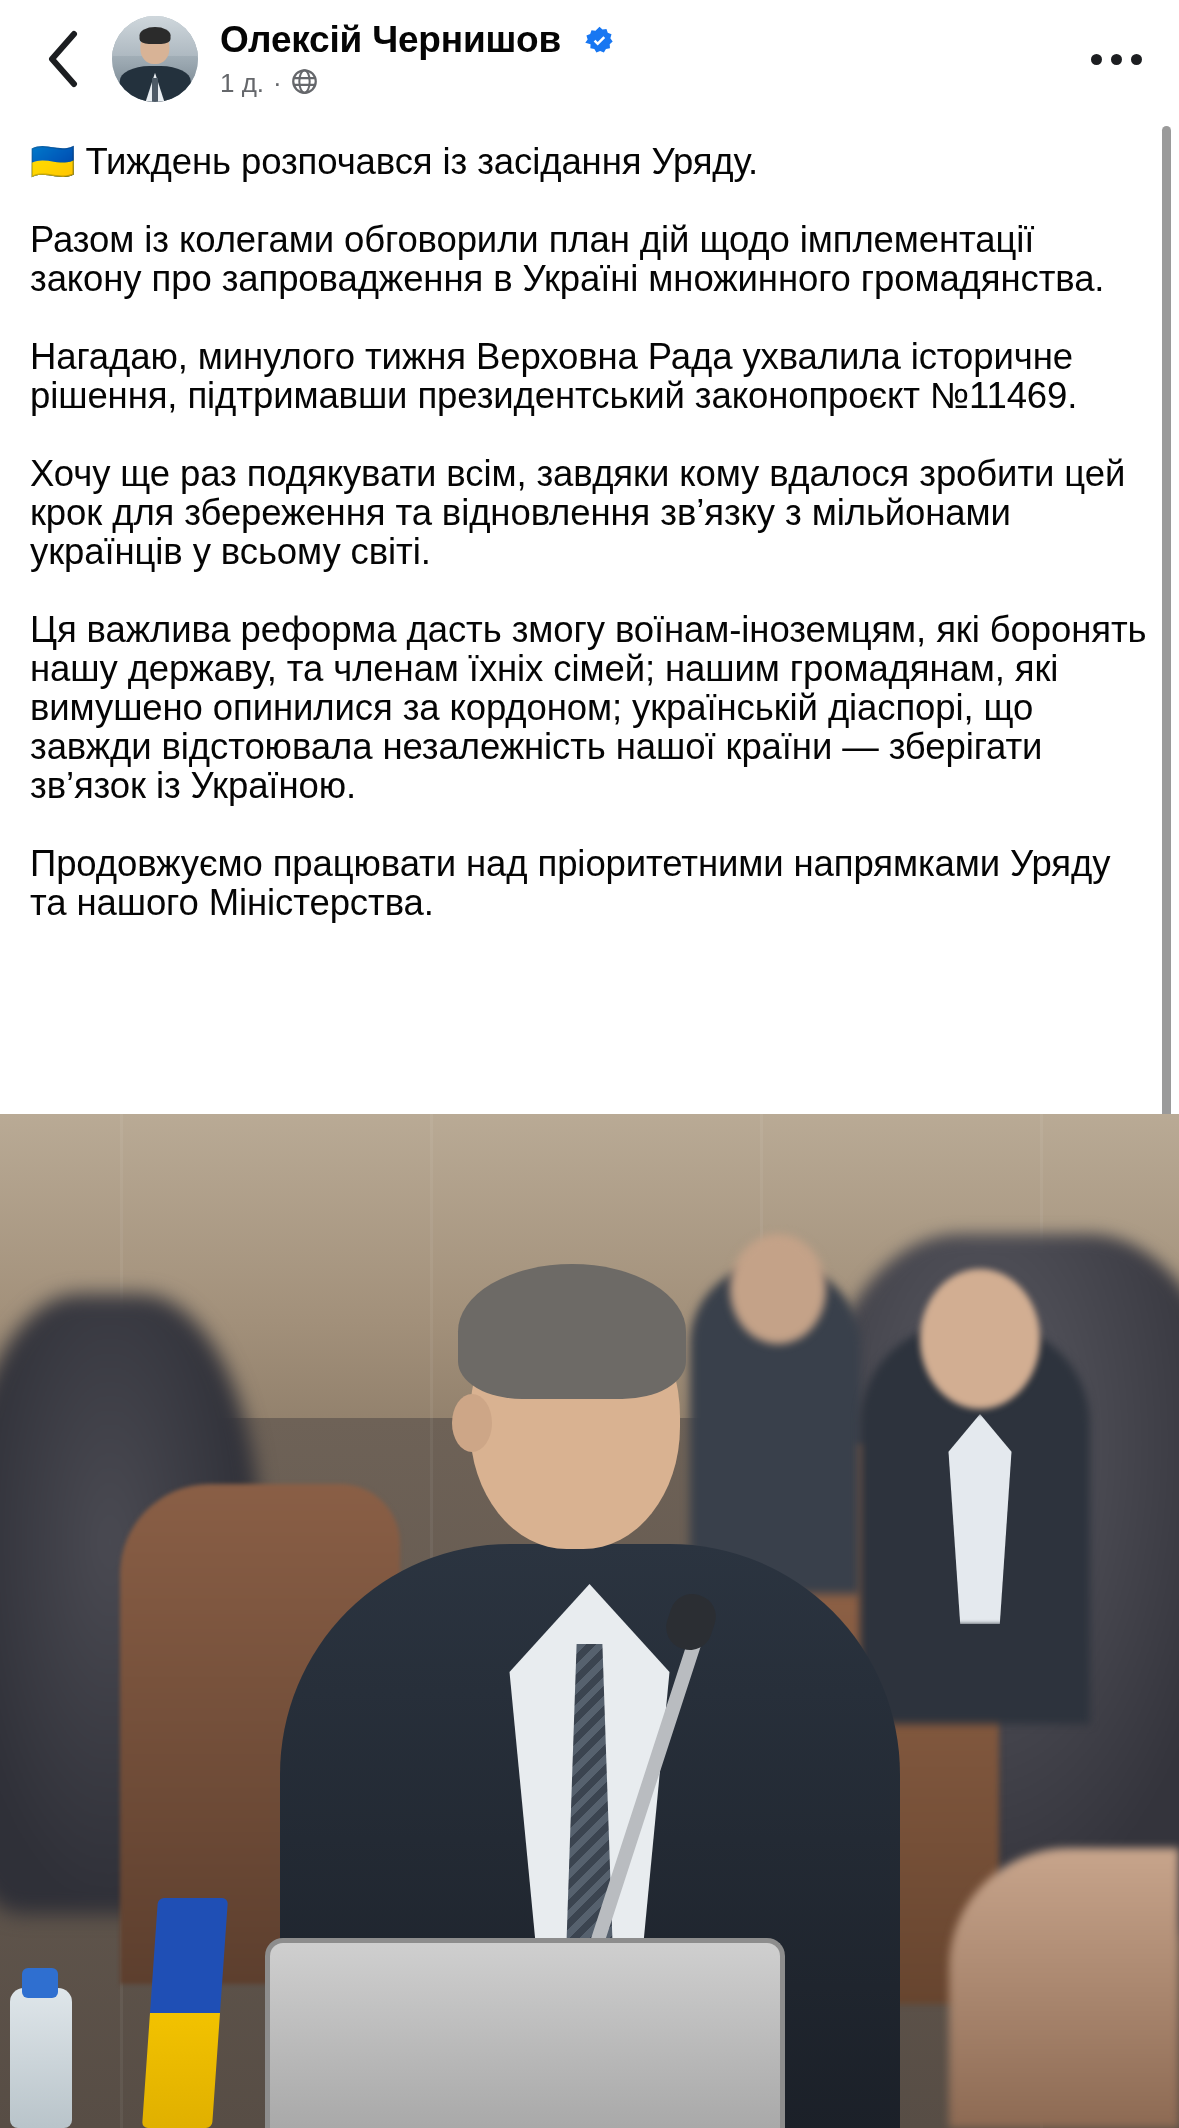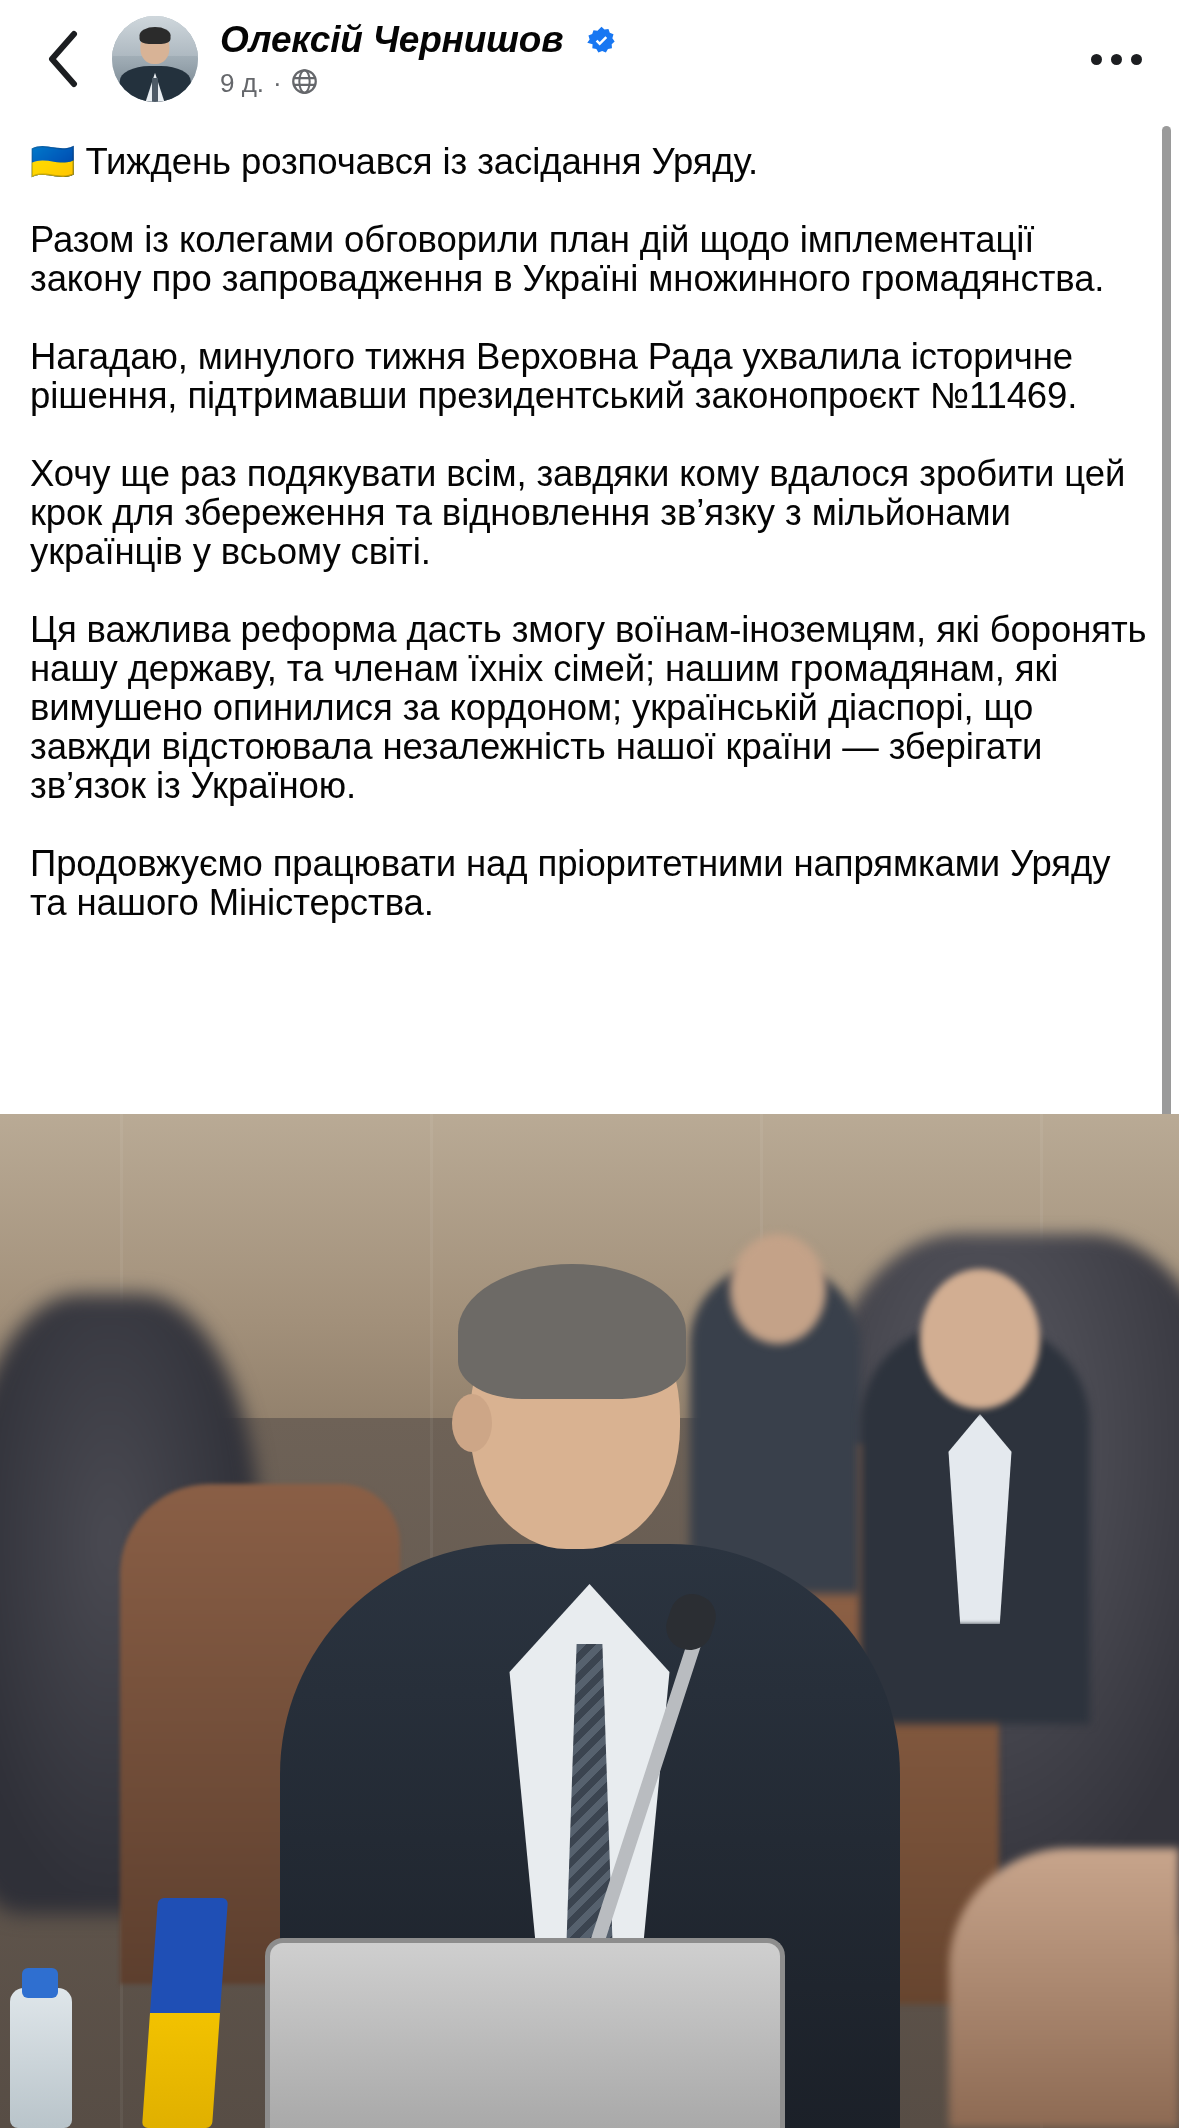--- a/index.html
+++ b/index.html
@@ -101,21 +101,20 @@
     display: flex;
     flex-direction: column;
     justify-content: center;
     flex: 1 1 auto;
     min-width: 0;
   }
   .name-row {
     display: flex;
     align-items: center;
     gap: 23px;
-    font-style: italic;
   }
   .author-name {
     font-size: 37px;
     font-weight: bold;
     color: #050505;
     letter-spacing: -0.2px;
     white-space: nowrap;
   }
   .verified {
     width: 31px; height: 31px;
@@ -398,21 +397,21 @@
       <div class="name-row">
         <span class="author-name">Олексій Чернишов</span>
         <span class="verified">
           <svg width="31" height="31" viewBox="0 0 24 24" aria-hidden="true">
             <path fill="#1877f2" d="M12 1.3l2.3 2.1 3.1-.4 1 3 2.9 1.2-.9 3 1.8 2.6-2.3 2.1.2 3.1-3.1.5-1.6 2.7-2.9-1.1-2.9 1.1-1.6-2.7-3.1-.5.2-3.1L1 13.8l1.8-2.6-.9-3L4.8 7l1-3 3.1.4z"></path>
             <path fill="#ffffff" d="M10.6 15.9l-3.1-3.1 1.4-1.4 1.7 1.7 4.4-4.4 1.4 1.4z"></path>
           </svg>
         </span>
       </div>
       <div class="meta-row">
-        <span class="meta-text">9 д.</span>
+        <span class="meta-text">1 д.</span>
         <span class="meta-text">·</span>
         <span class="globe-icon">
           <svg width="27" height="27" viewBox="0 0 24 24" aria-hidden="true">
             <circle cx="12" cy="12" r="10" fill="none" stroke="#65676b" stroke-width="2"></circle>
             <ellipse cx="12" cy="12" rx="4.6" ry="10" fill="none" stroke="#65676b" stroke-width="1.8"></ellipse>
             <path d="M2.3 9h19.4M2.3 15h19.4" fill="none" stroke="#65676b" stroke-width="1.8"></path>
           </svg>
         </span>
       </div>
     </div>

